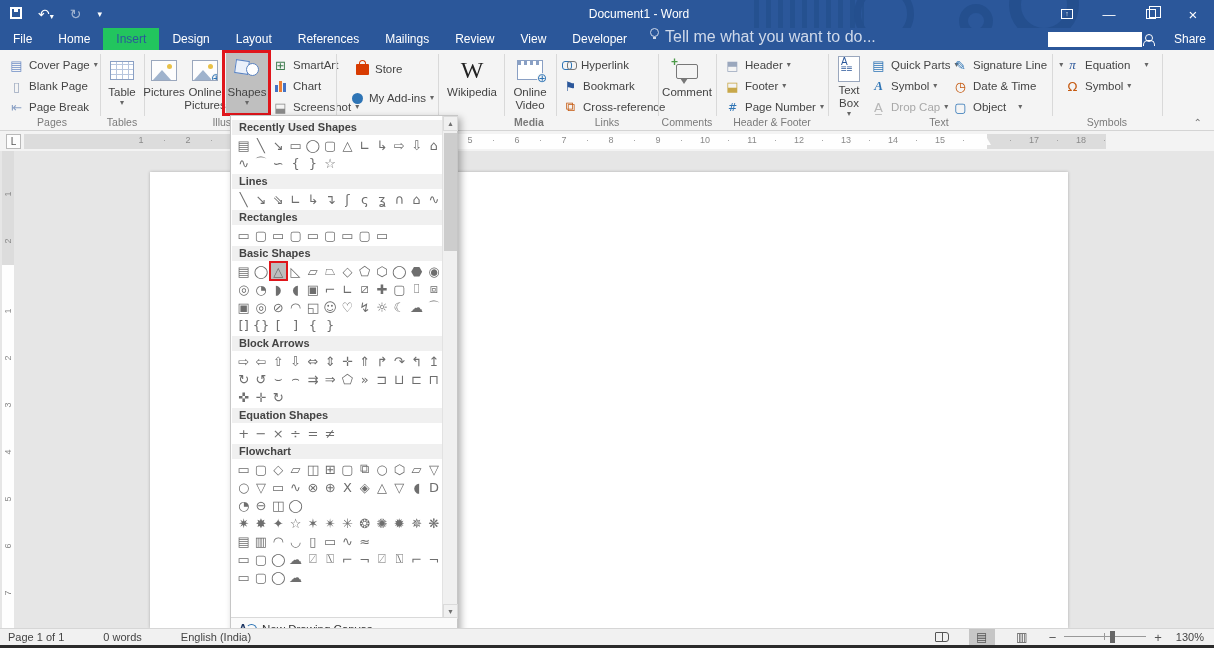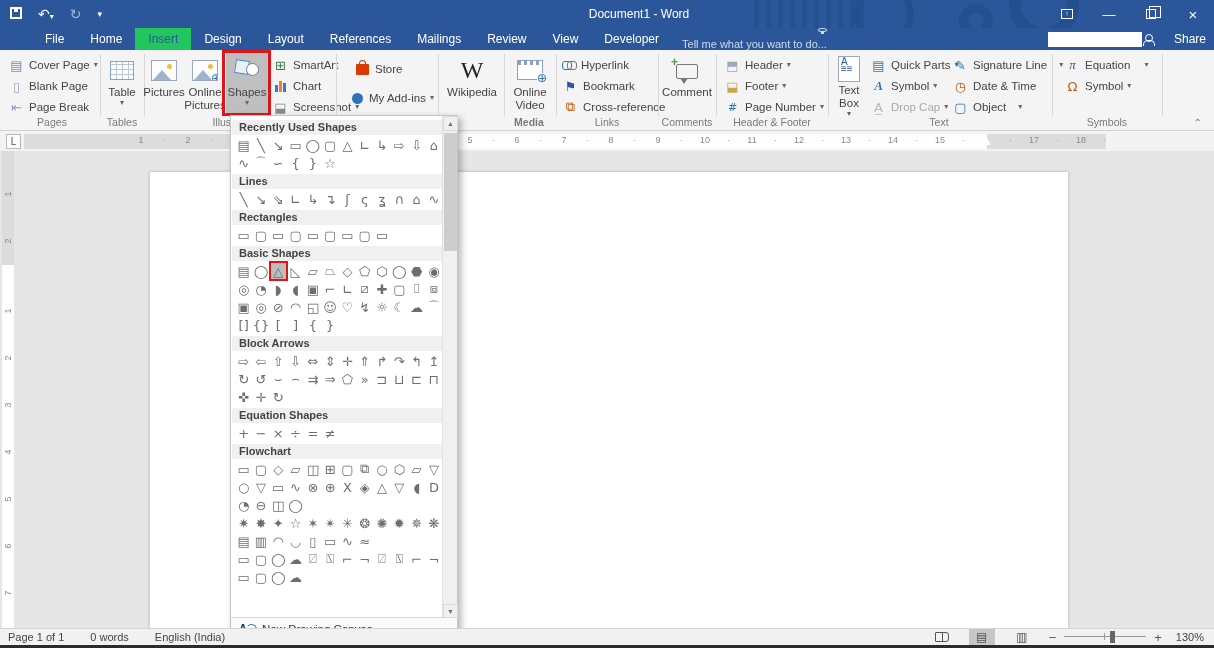--- a/index.html
+++ b/index.html
@@ -24,24 +24,24 @@
   .qat-caret { font-size:8px; }
   .dim { opacity:.55; }
   #tb-title { position:absolute; left:16px; right:0; top:0; height:28px; display:flex; align-items:center; justify-content:center; font-size:12px; pointer-events:none;margin-left:48px; }
   #win-controls { position:absolute; right:0; top:0; height:28px; display:flex; z-index:22;}
   .win-btn { width:42px; height:28px; display:flex; align-items:center; justify-content:center; color:#fff; font-size:13px; }
   .icon-restore { display:inline-block; width:10px; height:10px; border:1px solid #fff; position:relative; }
   .icon-restore:before { content:""; position:absolute; left:2px; top:-4px; width:10px; height:10px; border:1px solid #fff; }
   .icon-ribbondisp { display:inline-block; width:12px; height:10px; border:1px solid #fff; position:relative; font-size:7px; line-height:8px; text-align:center; }
 
   
-  #tabsrow { position:absolute; left:0; top:28px; width:100%; height:22px; background:#2b579a; display:flex; align-items:stretch; z-index:20;padding-left:32px; }
+  #tabsrow { position:absolute; left:0; top:28px; width:100%; height:22px; background:#2b579a; display:flex; align-items:stretch; z-index:20; }
   .tab { color:#fff; padding:0 13px; display:flex; align-items:center; font-size:12px; cursor:default; }
   .tab.active { background:#22c55e; color:#2b579a; }
-  #tellme { color:#cfd9ea; display:flex; align-items:flex-end; gap:6px; padding:0 10px; font-size:11px;flex-direction:column; }
+  #tellme { color:#cfd9ea; display:flex; align-items:flex-start; gap:6px; padding:0 10px; font-size:16px; }
   .icon-bulb { display:inline-block; width:9px; height:9px; border:1px solid #cfd9ea; border-radius:50%; position:relative; }
   .icon-bulb:after { content:""; position:absolute; left:2px; bottom:-3px; width:3px; height:2px; background:#cfd9ea; }
   #tabsearch { position:absolute; right:72px; top:4px; width:94px; height:15px; background:#fff; border:none; }
   #share { position:absolute; right:8px; top:0; height:22px; display:flex; align-items:center; gap:21px; color:#fff; }
   .icon-person { display:inline-block; width:10px; height:11px; position:relative; }
   .icon-person:before { content:""; position:absolute; left:2px; top:0; width:6px; height:6px; border:1.5px solid #fff; border-radius:50%; }
   .icon-person:after { content:""; position:absolute; left:0; bottom:-1px; width:10px; height:5px; border:1.5px solid #fff; border-bottom:none; border-radius:5px 5px 0 0; }
 
   
   #ribbon { position:absolute; left:0; top:50px; width:100%; height:81px; background:#f4f4f4; border-bottom:1px solid #d4d4d4; z-index:10; }
@@ -108,21 +108,21 @@
   #shapes-scroll { position:absolute; right:0; top:0; width:15px; height:503px; background:#f0f0f0; border-left:1px solid #e2e2e2; }
   .scr-btn { position:absolute; left:0; width:15px; height:15px; background:#f0f0f0; color:#707070; font-size:7px; display:flex; align-items:center; justify-content:center; border:1px solid #dadada; }
   #scr-up { top:0; } #scr-down { bottom:0; }
   #scr-thumb { position:absolute; left:1px; top:17px; width:13px; height:118px; background:#cdcdcd; }
   #shapes-footer { position:absolute; left:0; bottom:0; width:226px; height:22px; border-top:1px solid #d9d9d9; background:#fafafa; display:flex; align-items:center; gap:8px; padding-left:8px; font-size:11.5px; color:#333; }
   .icon-canvas { width:15px; height:14px; position:relative; font-size:11px; color:#1f3864; font-weight:bold; }
   .icon-canvas:after { content:""; position:absolute; right:-3px; top:2px; width:9px; height:9px; border:1.5px solid #2e74b5; border-radius:50%; border-left-color:transparent; }
 
   
   #statusbar { position:absolute; left:0; top:628px; width:100%; height:17px; background:#f1f1f1; border-top:1px solid #d6d6d6; display:flex; align-items:center; font-size:11px; color:#444; z-index:60; }
-  #statusbar .sleft { display:flex; gap:26px; padding-left:8px; align-items:center; }
+  #statusbar .sleft { display:flex; gap:39px; padding-left:8px; align-items:center; }
   #statusbar .sright { margin-left:auto; display:flex; align-items:center; gap:14px; padding-right:10px; }
   .viewbtn { width:26px; height:16px; display:flex; align-items:center; justify-content:center; font-size:12px; color:#555; }
   .viewbtn.sel { background:#c6c6c6; }
   .icon-book { display:inline-block; width:14px; height:10px; border:1px solid #555; border-radius:1px 3px 3px 1px; position:relative; }
   .icon-book:after { content:""; position:absolute; left:6px; top:0; bottom:0; width:1px; background:#555; }
   #zoomslider { display:flex; align-items:center; gap:8px; }
   #ztrack { position:relative; width:82px; height:12px; }
   #ztrack .line { position:absolute; left:0; right:0; top:5px; height:1px; background:#999; }
   #ztrack .mid { position:absolute; left:40px; top:2px; width:1px; height:7px; background:#999; }
   #ztrack .thumb { position:absolute; left:46px; top:0; width:5px; height:12px; background:#666; }

